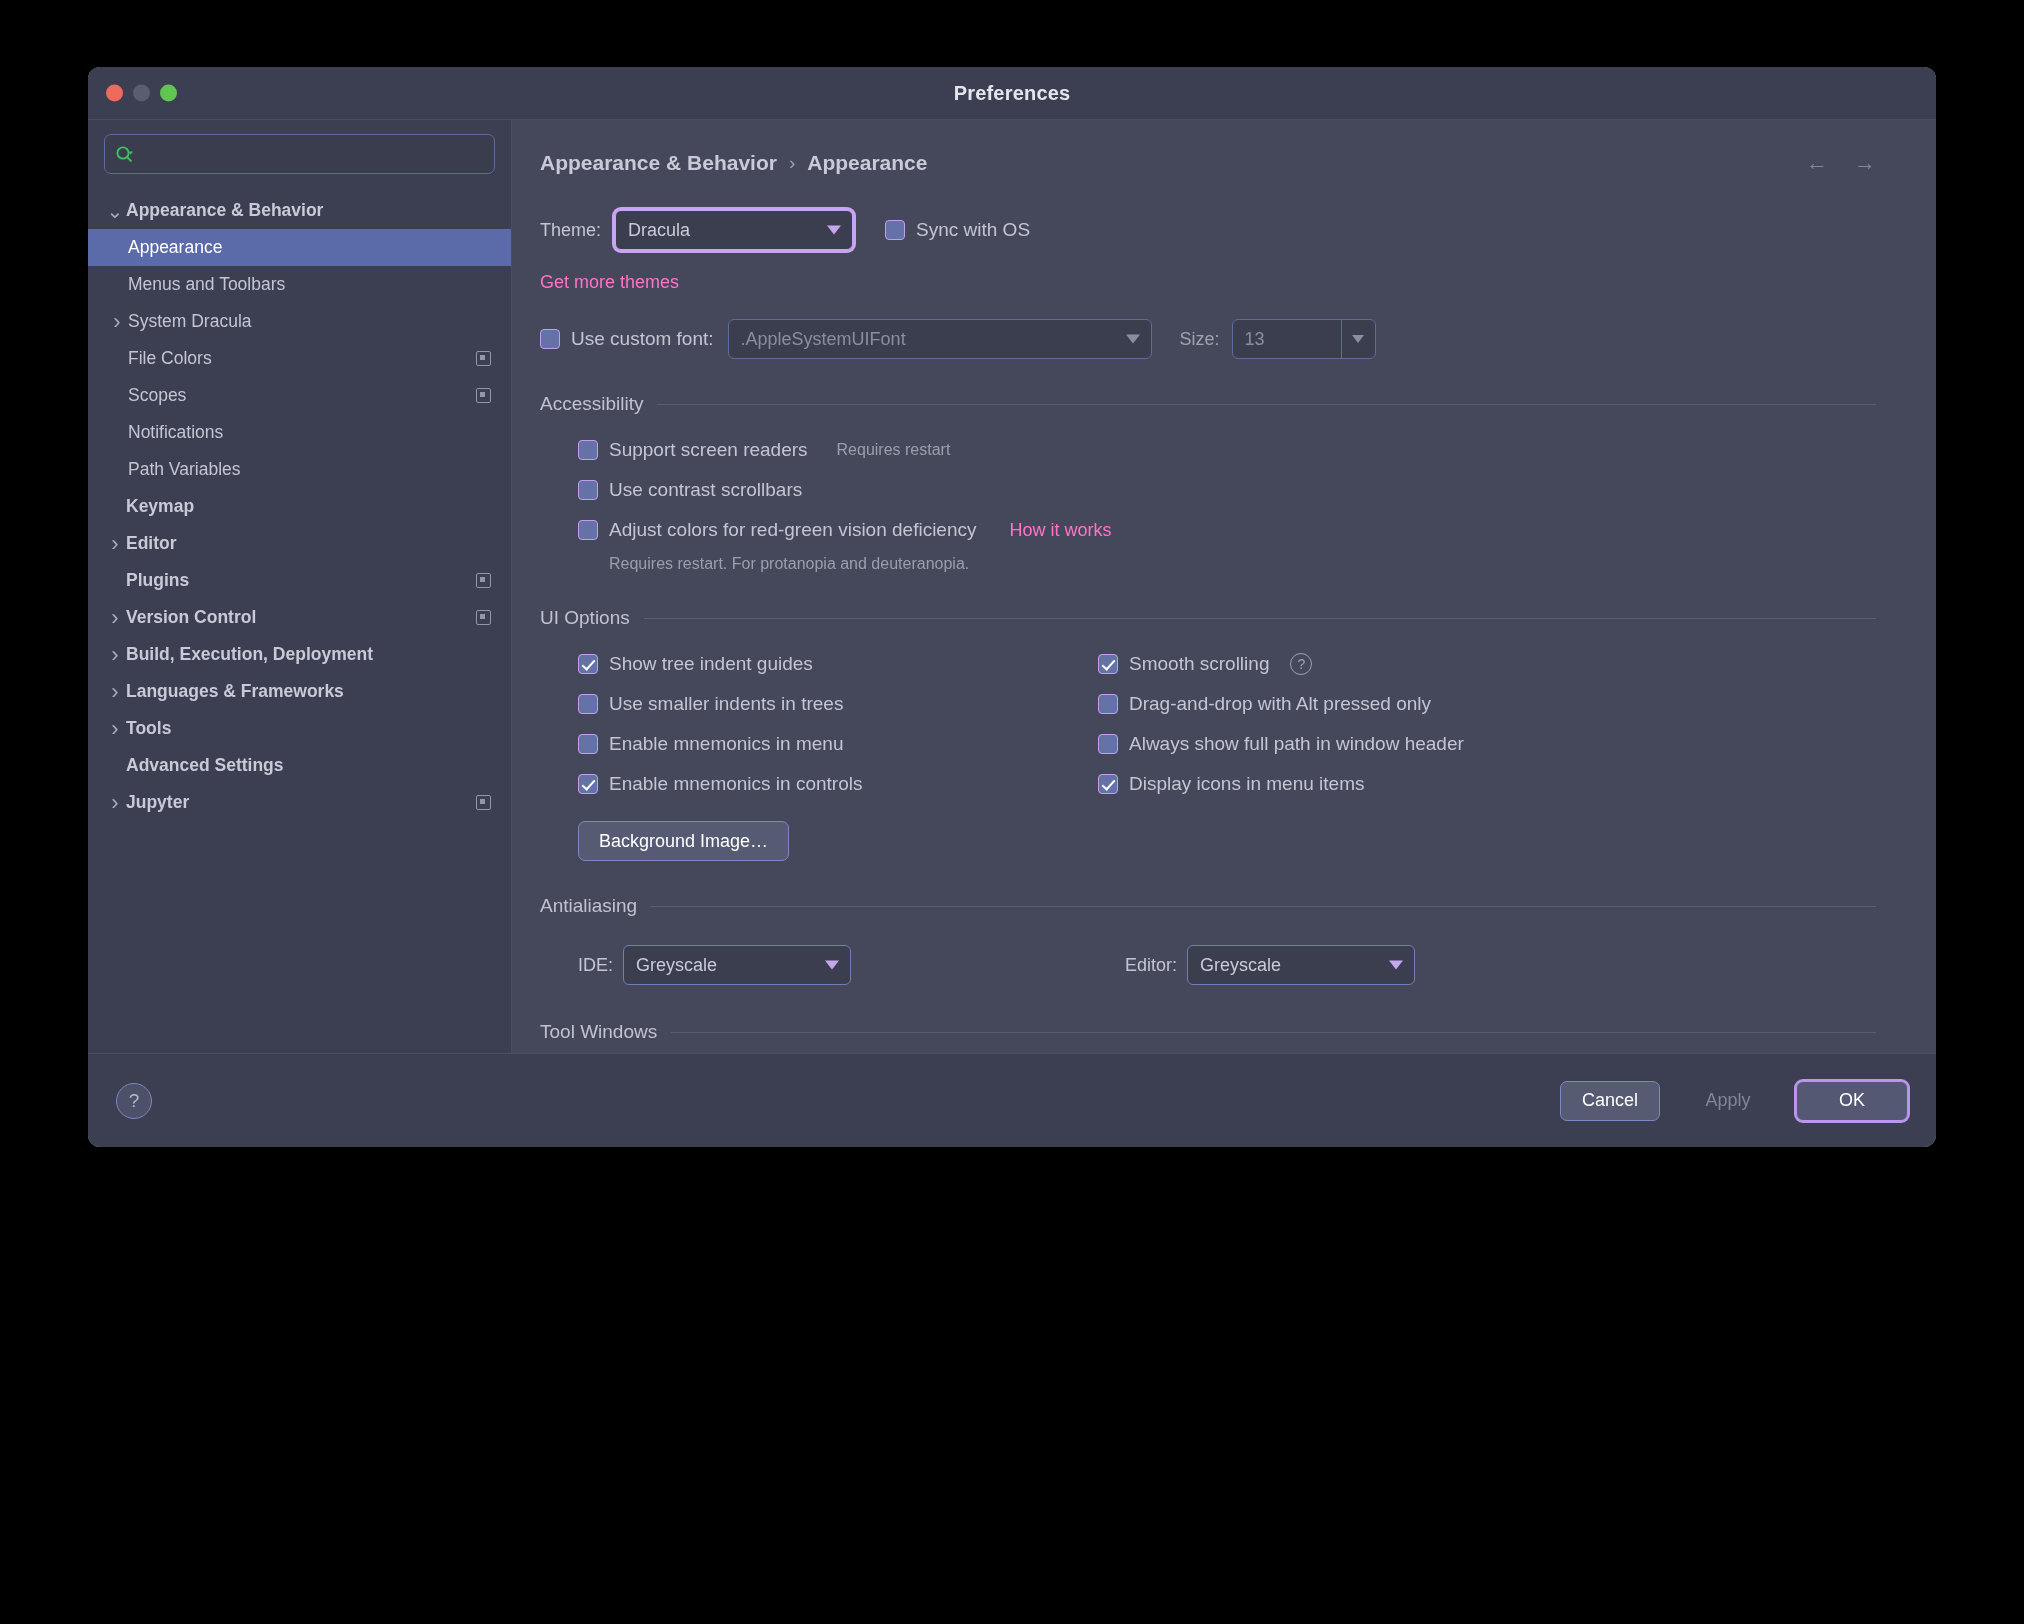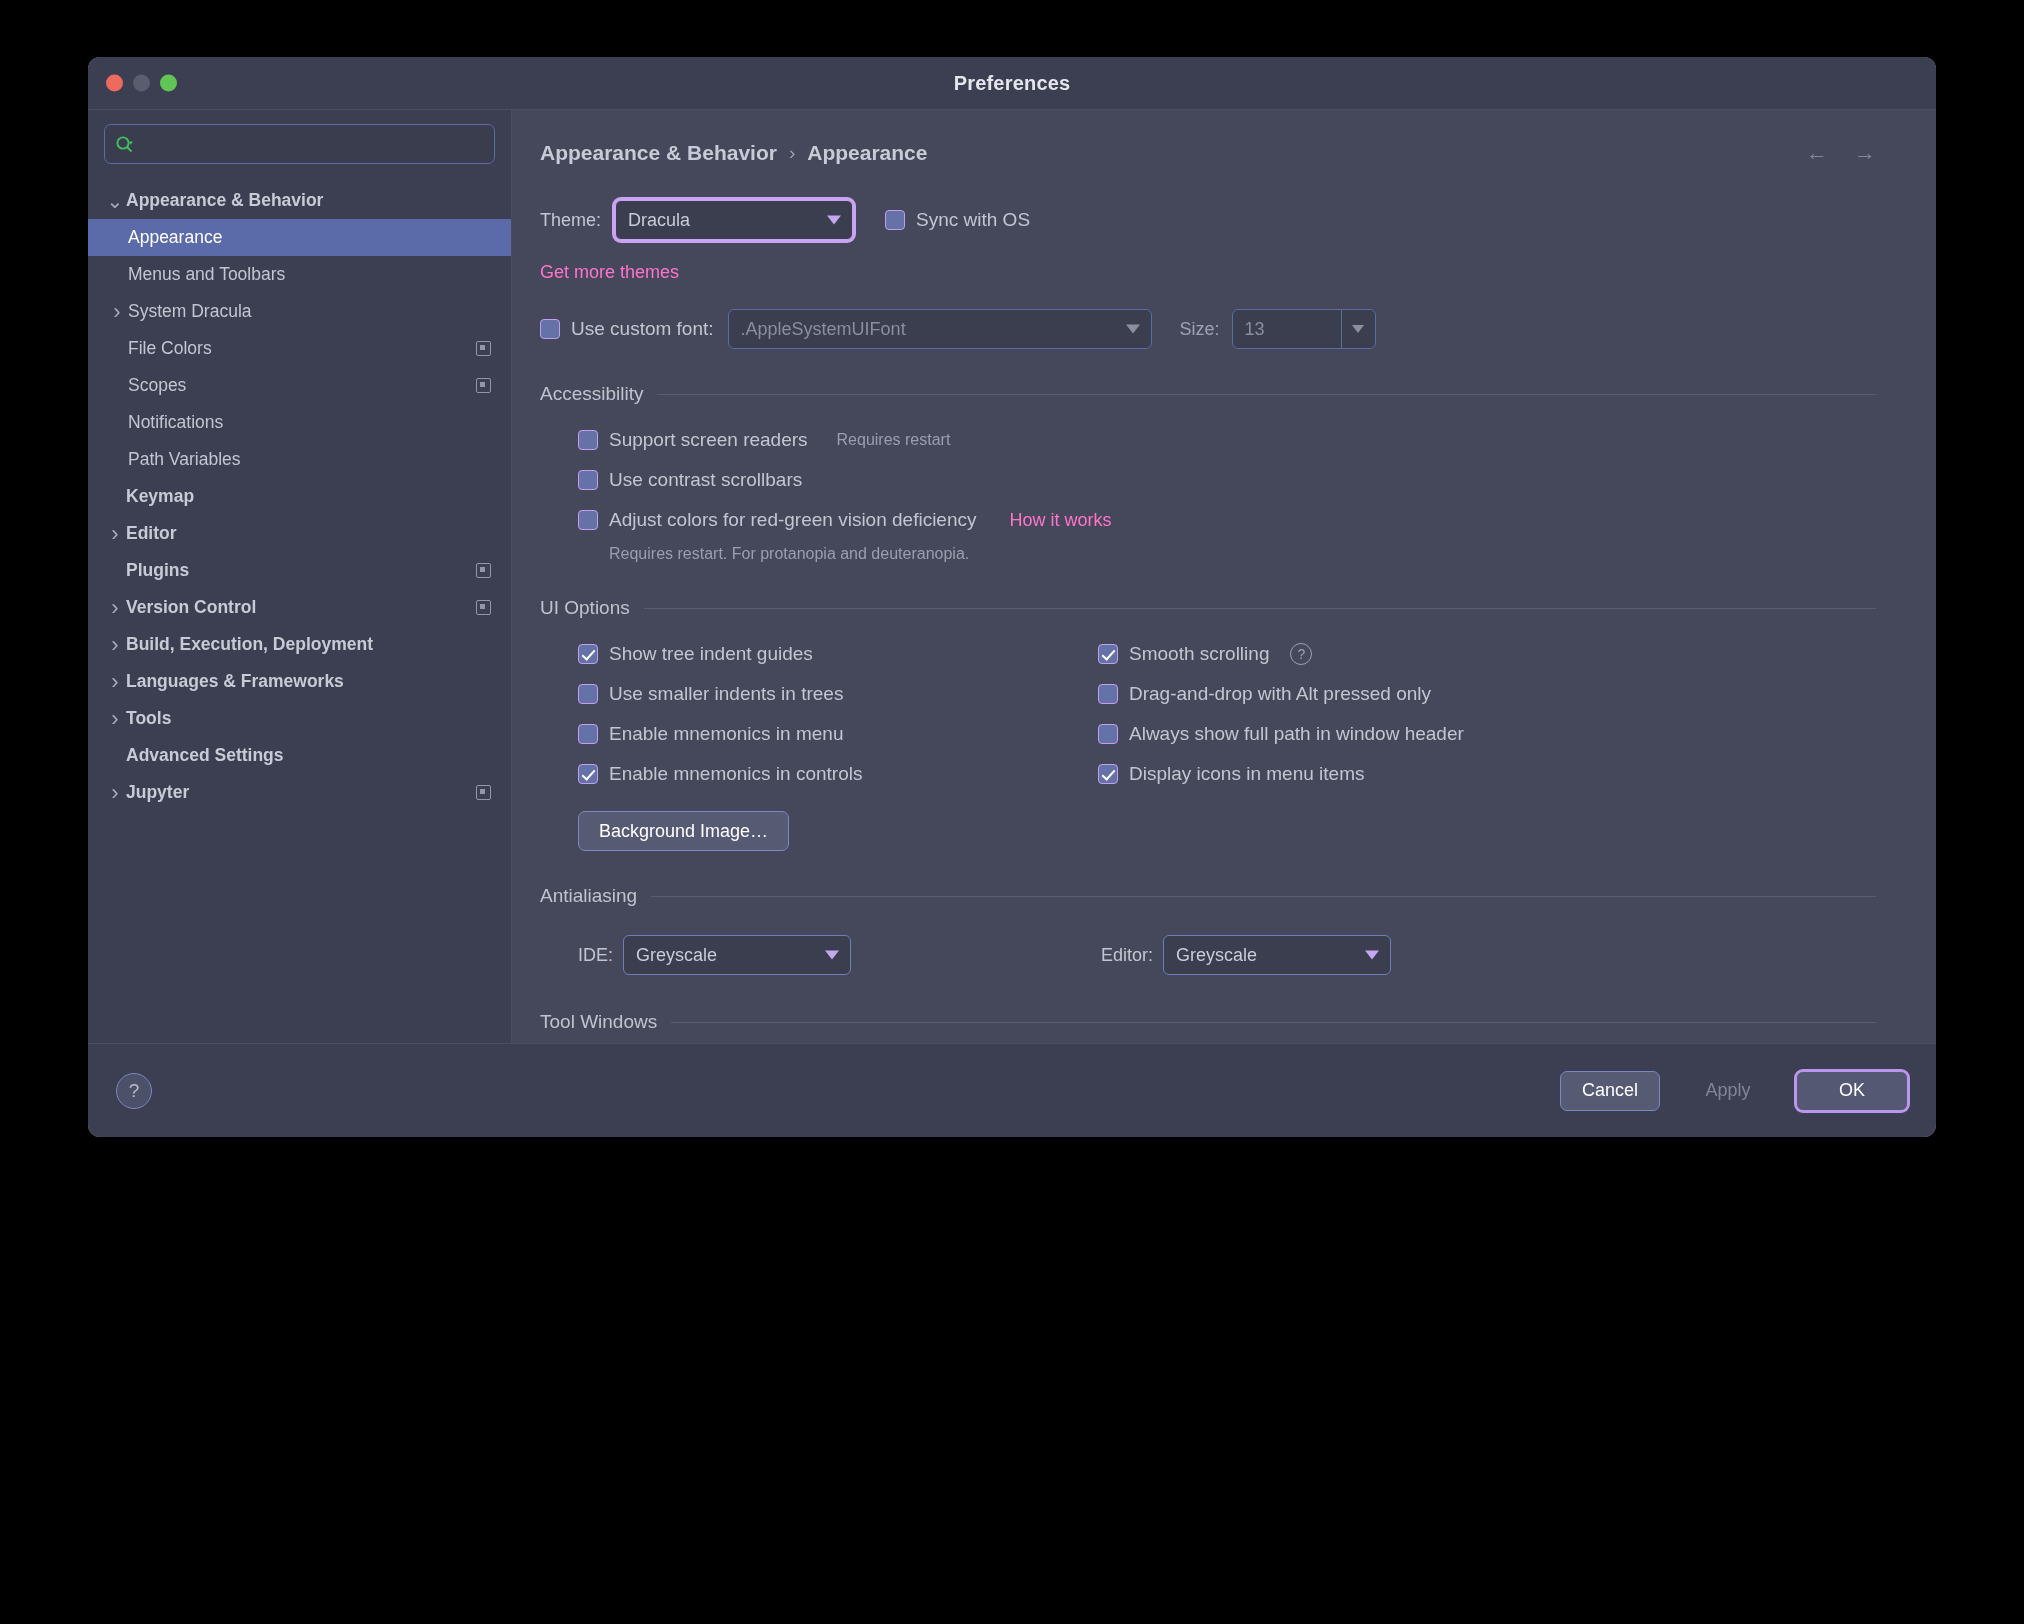--- a/index.html
+++ b/index.html
@@ -6,21 +6,21 @@
   html, body {
     width: 2024px; height: 1624px;
     background: #000000;
     font-family: "Liberation Sans", sans-serif;
     overflow: hidden;
   }
 
   
   .window {
     position: absolute;
-    left: 88px; top: 57px;
+    left: 88px; top: 67px;
     width: 1848px; height: 1080px;
     background: #a3a3a3;
     border-radius: 12px;
     box-shadow: 0 22px 60px rgba(0,0,0,0.65);
     overflow: hidden;
     display: flex;
     flex-direction: column;
   }
 
   
@@ -320,20 +320,21 @@
   }
 
   .acc-list { margin-top: 24px; padding-left: 38px; }
   .acc-row { display:flex; align-items:center; gap: 11px; margin-bottom: 18px; }
 
   .aa-row {
     display: flex;
     align-items: center;
     margin-top: 28px;
     padding-left: 38px;
+    gap: 24px;
   }
   .aa-left { display:flex; align-items:center; gap: 10px; }
   .aa-right { display:flex; align-items:center; gap: 10px; margin-left: 250px; }
 </style>
 </head>
 <body>
 
 <div class="window">
 
   <div class="titlebar">

